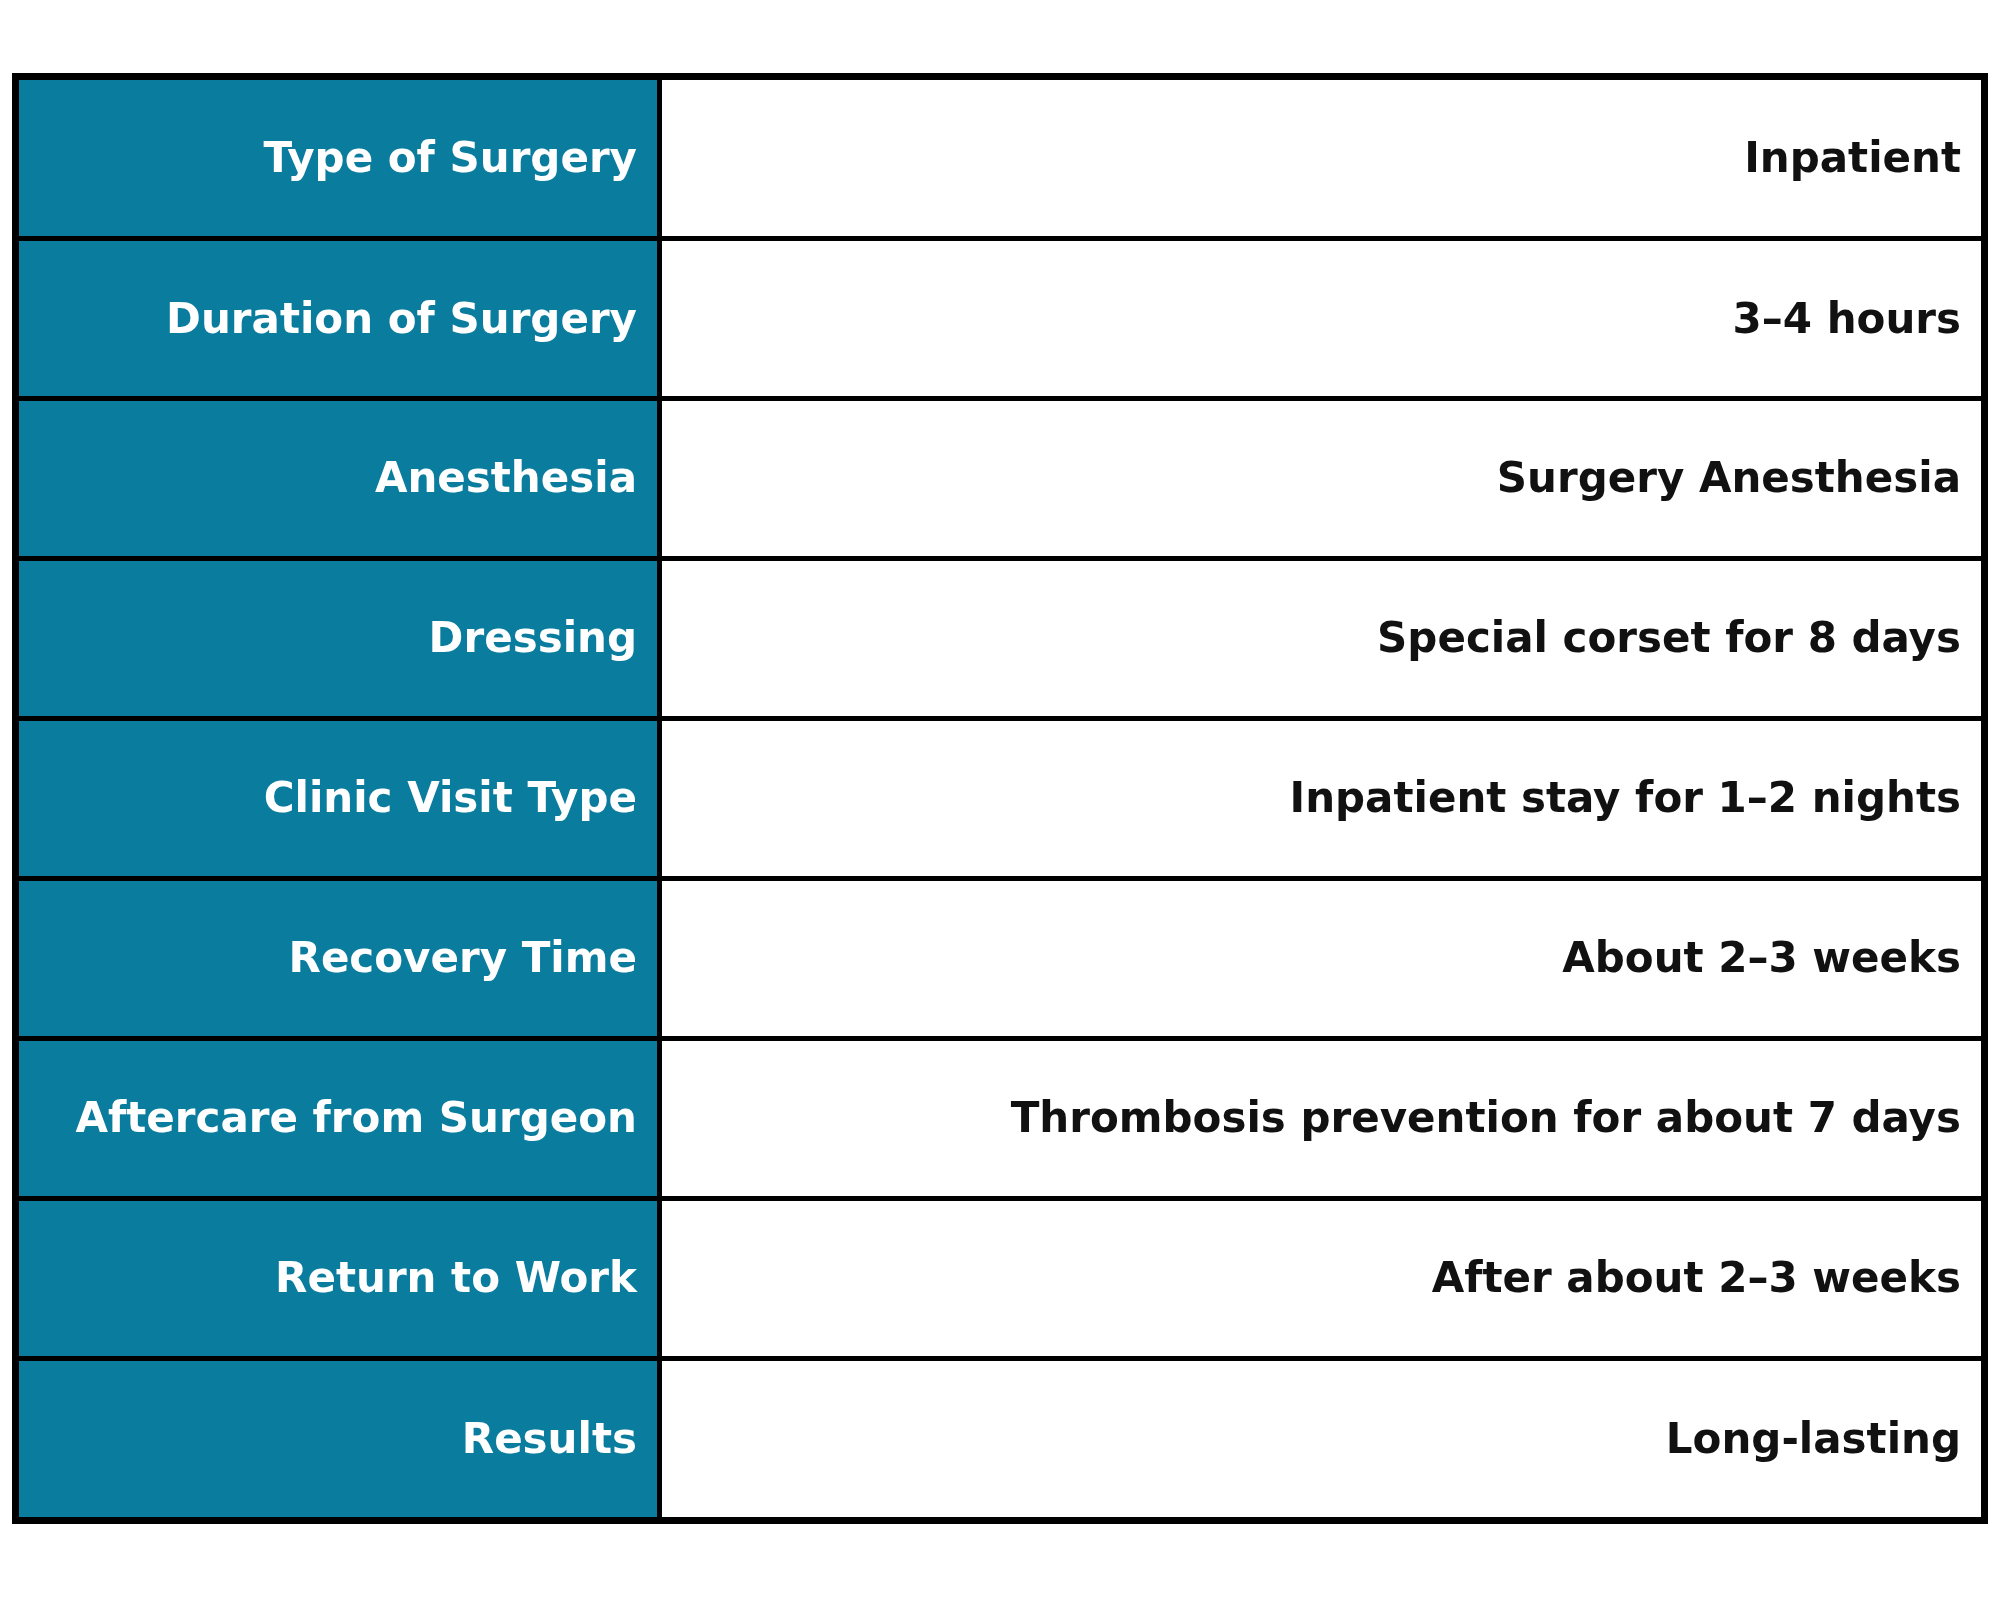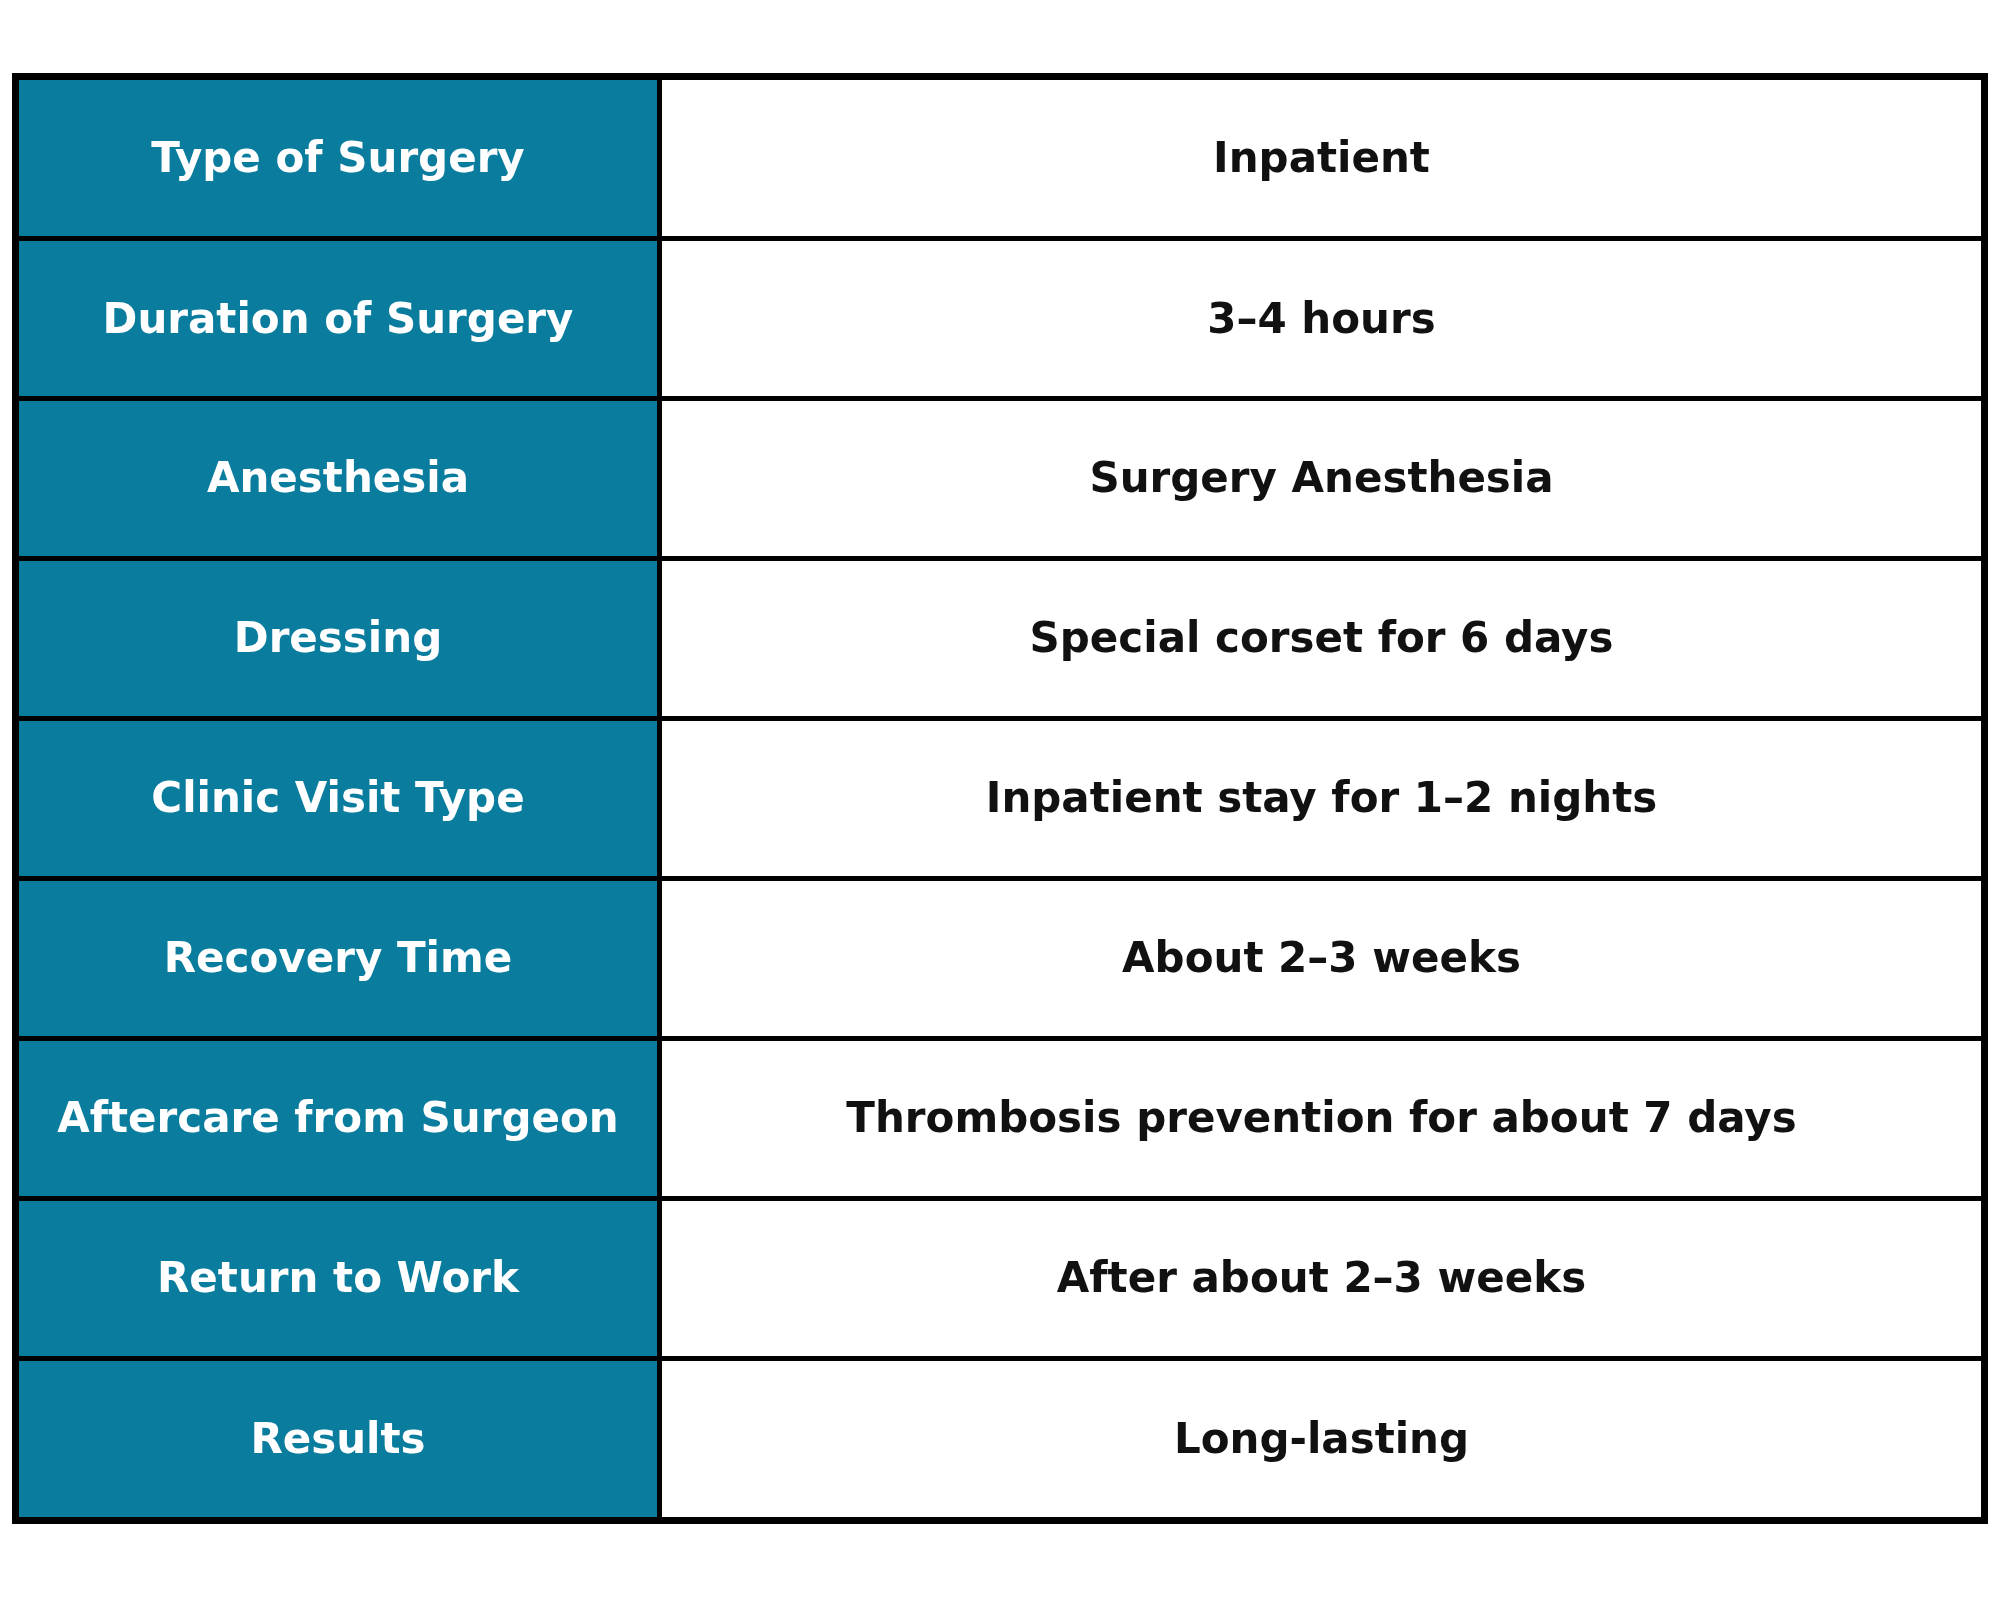--- a/index.html
+++ b/index.html
@@ -20,21 +20,21 @@
   }
   table.info-table {
     width: 100%;
     height: 100%;
     border-collapse: collapse;
     table-layout: fixed;
     border: 7px solid var(--border, #000000);
   }
   table.info-table td {
     border: 5px solid var(--border, #000000);
-    text-align: center;
+    text-align: right;
     vertical-align: middle;
     font-weight: 700;
     font-size: 42px;
     line-height: 1.25;
     padding: 4px 20px;
   }
   td.label-cell {
     width: 598px;
     background: var(--header_bg, #0A7C9E);
     color: var(--label_text, #ffffff);
@@ -57,21 +57,21 @@
       <tr>
         <td class="label-cell">Duration of Surgery</td>
         <td class="value-cell">3–4 hours</td>
       </tr>
       <tr>
         <td class="label-cell">Anesthesia</td>
         <td class="value-cell">Surgery Anesthesia</td>
       </tr>
       <tr>
         <td class="label-cell">Dressing</td>
-        <td class="value-cell">Special corset for 6 days</td>
+        <td class="value-cell">Special corset for 8 days</td>
       </tr>
       <tr>
         <td class="label-cell">Clinic Visit Type</td>
         <td class="value-cell">Inpatient stay for 1–2 nights</td>
       </tr>
       <tr>
         <td class="label-cell">Recovery Time</td>
         <td class="value-cell">About 2–3 weeks</td>
       </tr>
       <tr>

